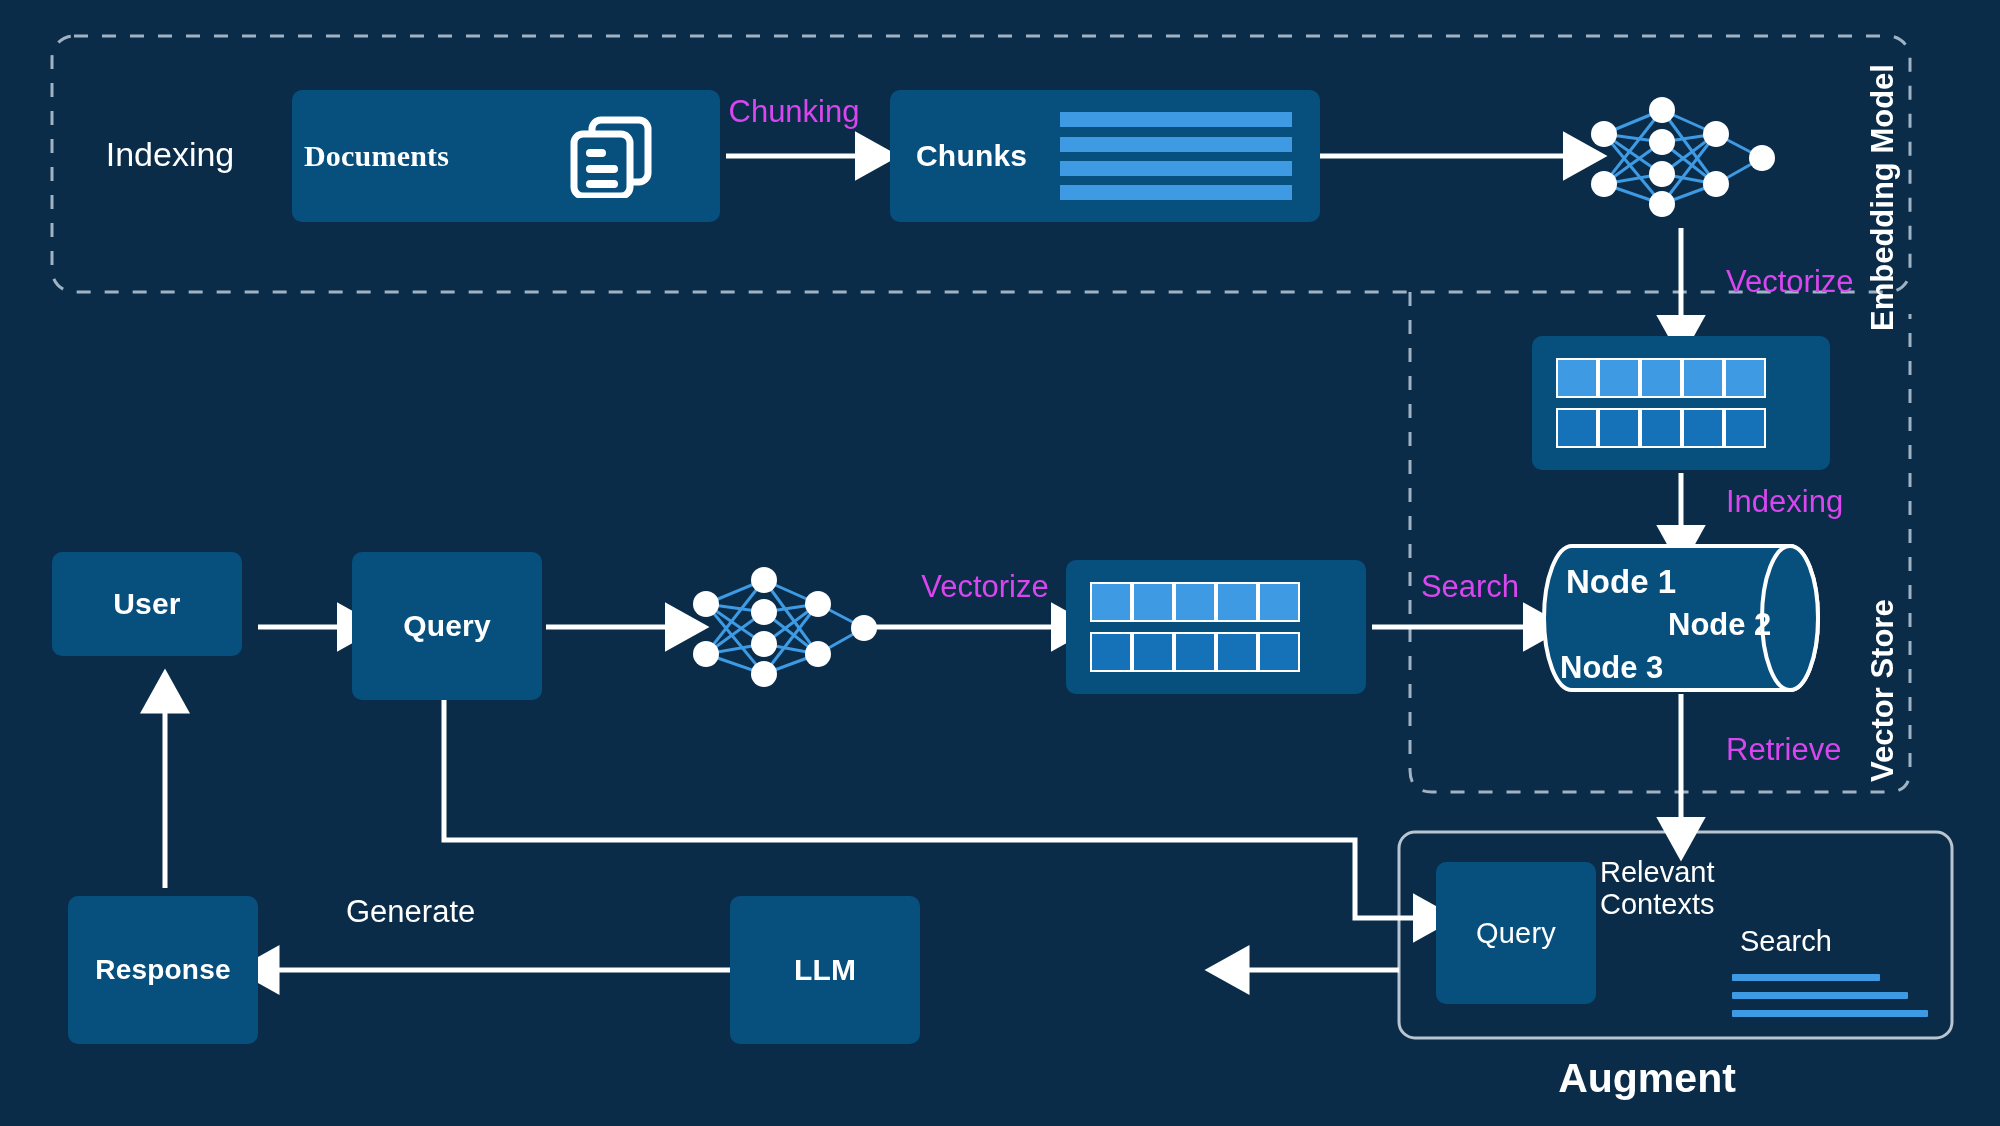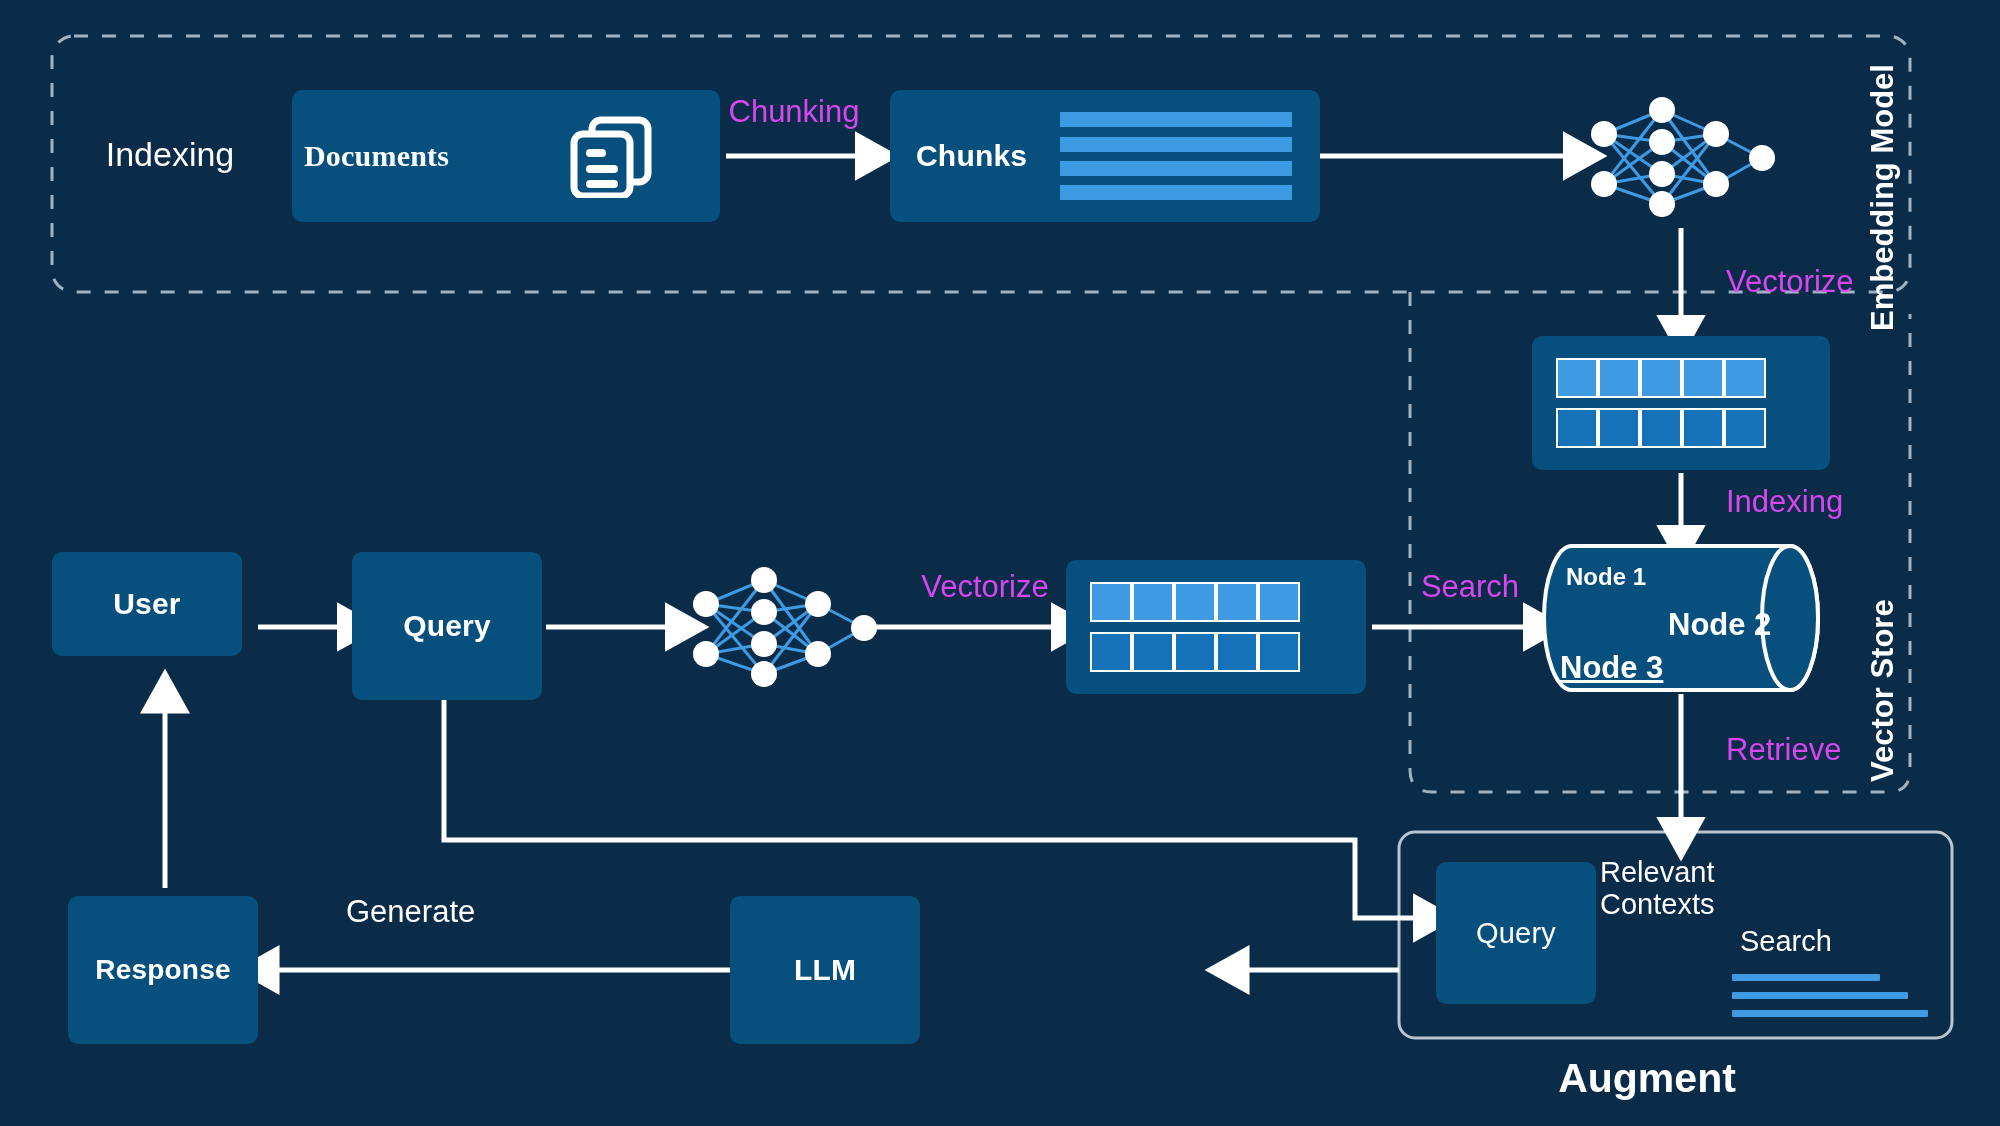--- a/index.html
+++ b/index.html
@@ -150,23 +150,23 @@
       <div class="cell dark" style="width:42px;height:40px;"></div>
     </div>
   </div>
 
   <div class="blue-label" style="left:1726px;top:485px;width:220px;font-size:31px;text-align:left;">Indexing</div>
 
   <svg style="position:absolute;left:1540px;top:540px;" width="290" height="156" viewBox="0 0 290 156">
     <path d="M32,6 L250,6 A28,72 0 0 1 250,150 L32,150 A28,72 0 0 1 32,6 Z" fill="#07507e" stroke="#ffffff" stroke-width="4"></path>
     <ellipse cx="250" cy="78" rx="28" ry="72" fill="#07507e" stroke="#ffffff" stroke-width="4"></ellipse>
   </svg>
-  <div class="white-label" style="left:1566px;top:564px;width:160px;font-size:24px;font-weight:600;text-align:left;">Node 1</div>
+  <div class="white-label" style="left:1566px;top:564px;width:160px;font-size:33px;font-weight:600;text-align:left;">Node 1</div>
   <div class="white-label" style="left:1668px;top:608px;width:160px;font-size:31px;font-weight:600;text-align:left;">Node 2</div>
-  <div class="white-label" style="left:1560px;top:651px;width:160px;font-size:31px;font-weight:600;text-align:left;text-decoration:underline;">Node 3</div>
+  <div class="white-label" style="left:1560px;top:651px;width:160px;font-size:31px;font-weight:600;text-align:left;">Node 3</div>
 
   <div class="blue-label" style="left:1726px;top:733px;width:200px;font-size:31px;text-align:left;">Retrieve</div>
 
   <div class="flat-label vert" style="left:1866px;top:576px;height:230px;font-size:31px;">Vector Store</div>
 
   <div class="nodebox" style="left:52px;top:552px;width:190px;height:104px;align-items:center;">
     <span class="lbl">User</span>
   </div>
 
   <div class="nodebox" style="left:352px;top:552px;width:190px;height:148px;">

